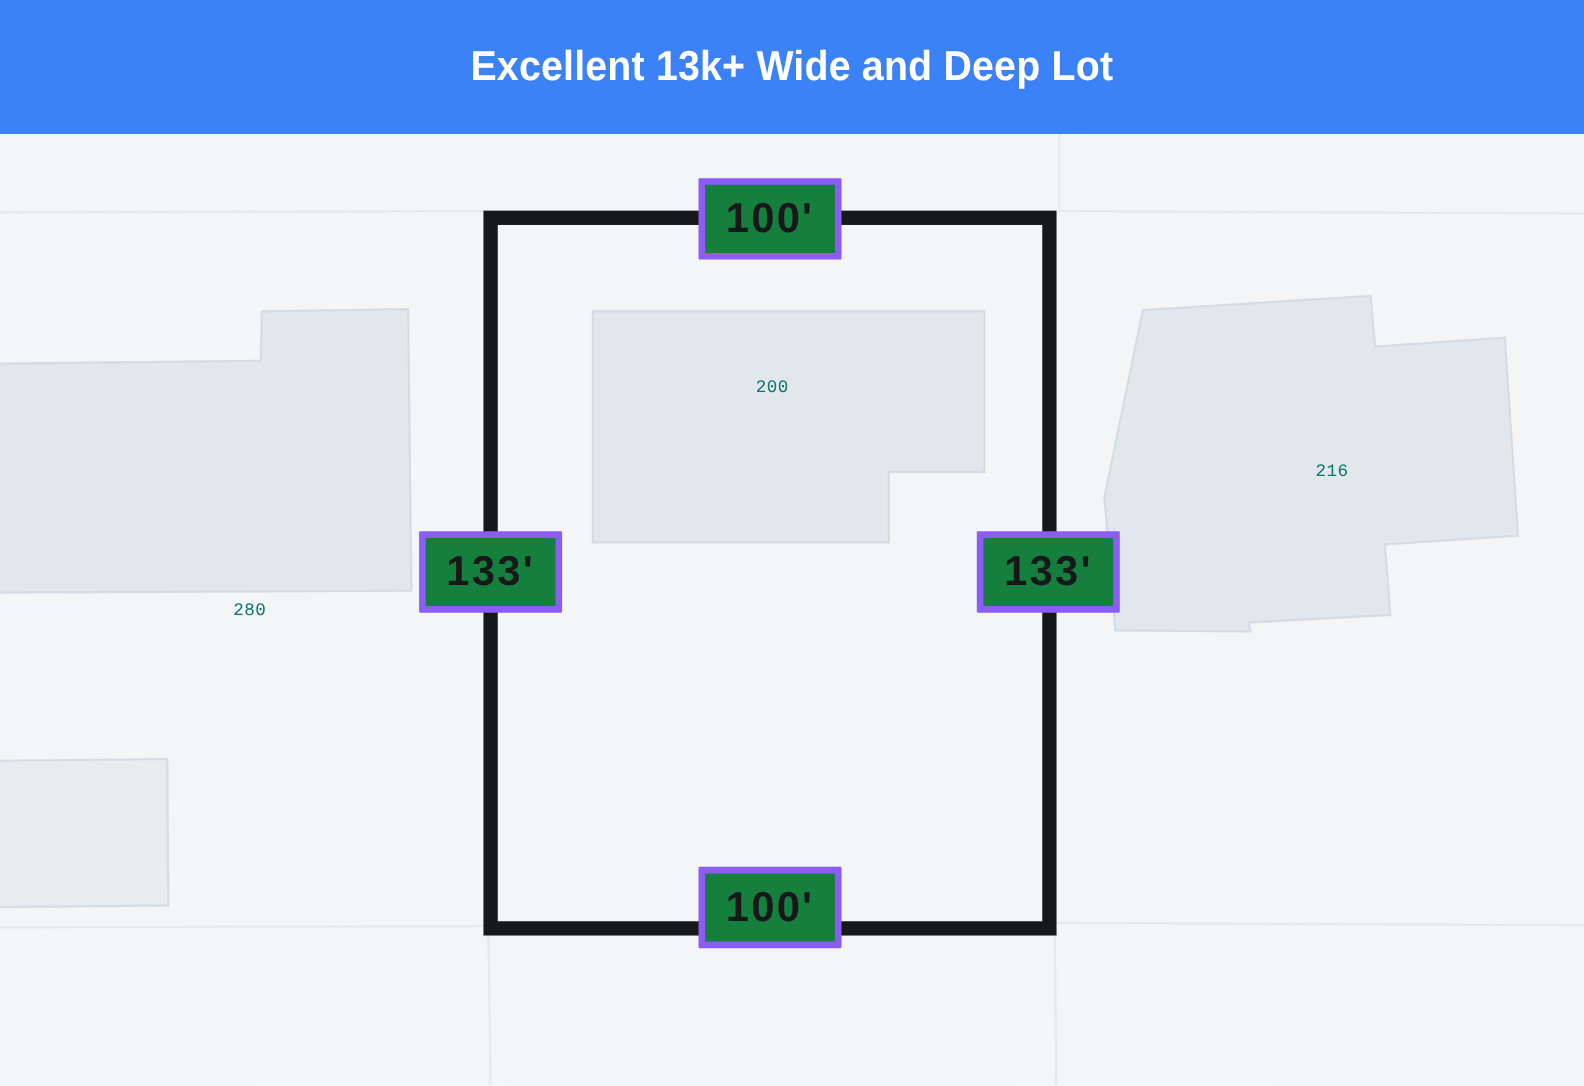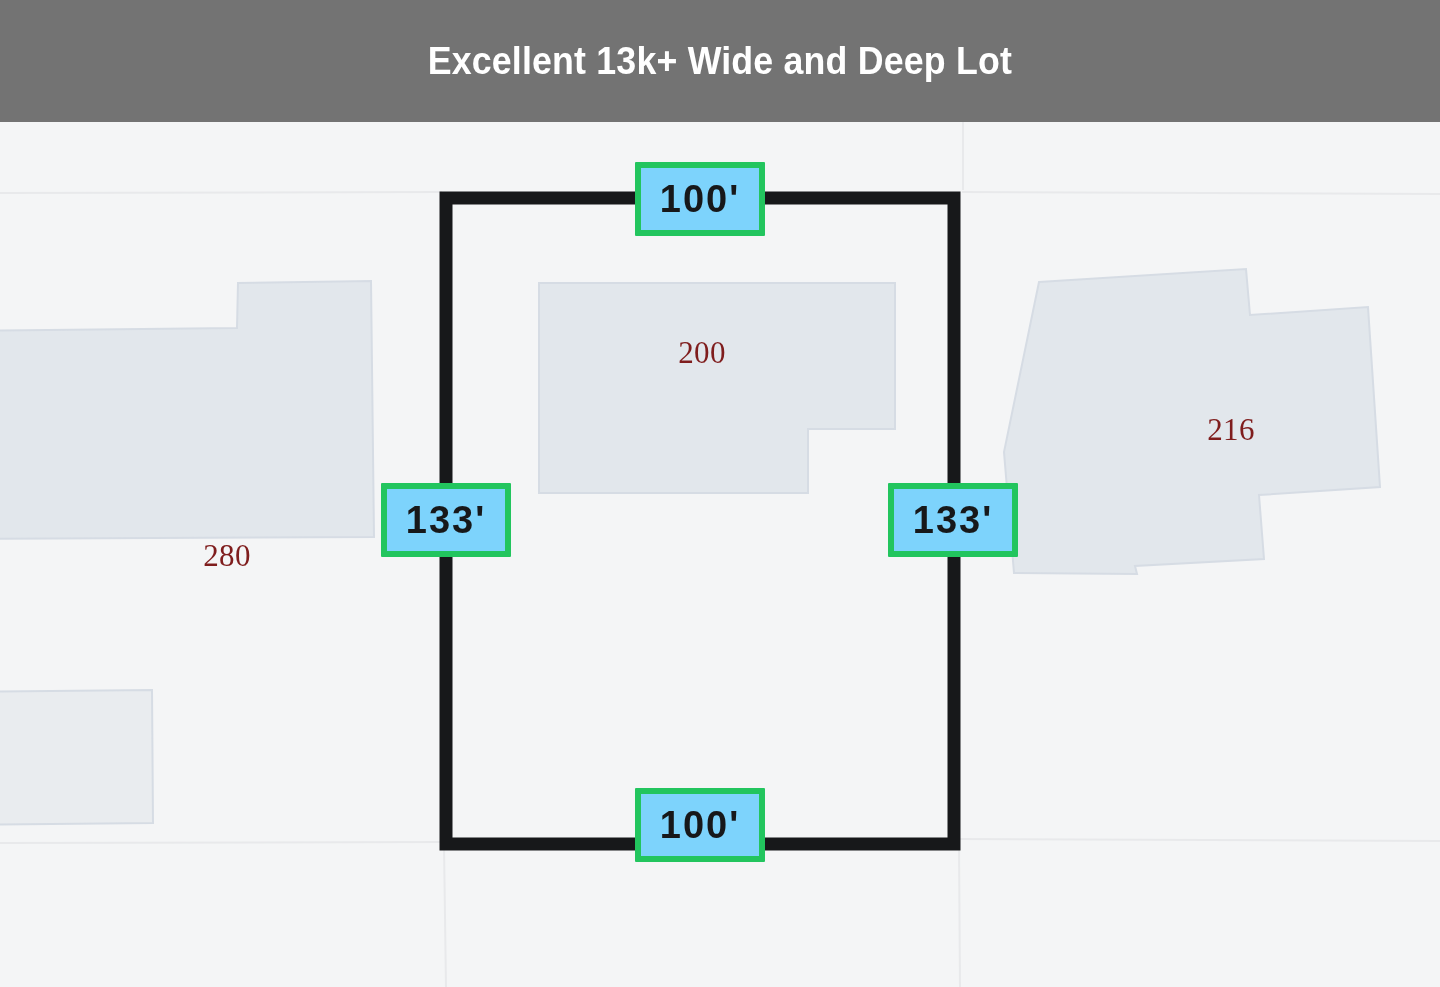--- a/index.html
+++ b/index.html
@@ -19,21 +19,21 @@
     background: #f4f5f6;
   }
 
   
   .banner {
     position: absolute;
     left: 0;
     top: 0;
     width: 1440px;
     height: 122px;
-    background: #737373;
+    background: #3b82f6;
     display: flex;
     align-items: center;
     justify-content: center;
     box-sizing: border-box;
   }
   .banner-title {
     color: #ffffff;
     font-family: "Liberation Sans", sans-serif;
     font-weight: bold;
     font-size: 38px;
@@ -58,22 +58,22 @@
     left: 0;
     top: 0;
     width: 1440px;
     height: 865px;
     display: block;
   }
 
   
   .dim-box {
     position: absolute;
-    background: #7dd3fc;
-    border: 6px solid #22c55e;
+    background: #15803d;
+    border: 6px solid #8b5cf6;
     box-sizing: border-box;
     display: flex;
     align-items: center;
     justify-content: center;
     border-radius: 1px;
   }
   .dim-box span {
     color: #17181a;
     font-family: "Liberation Sans", sans-serif;
     font-weight: bold;
@@ -83,23 +83,23 @@
     white-space: nowrap;
   }
   .dim-top    { left: 635px; top: 162px; width: 130px; height: 74px; }
   .dim-left   { left: 381px; top: 483px; width: 130px; height: 74px; }
   .dim-right  { left: 888px; top: 483px; width: 130px; height: 74px; }
   .dim-bottom { left: 635px; top: 788px; width: 130px; height: 74px; }
 
   
   .bldg-label {
     position: absolute;
-    color: #7f1d1d;
-    font-family: Liberation Serif, serif;
-    font-size: 31px;
+    color: #0f766e;
+    font-family: Liberation Mono, monospace;
+    font-size: 16px;
     font-weight: normal;
     line-height: 1;
     white-space: nowrap;
     transform: translate(-50%, -50%);
     letter-spacing: 0.4px;
   }
 </style>
 </head>
 <body>
 
@@ -141,21 +141,21 @@
       </g>
 
       <rect x="446" y="76" width="508" height="646" fill="none" stroke="#17181a" stroke-width="13"></rect>
 
     </svg>
 
     <div class="bldg-label" style="left:227px; top:433px;">280</div>
 
     <div class="bldg-label" style="left:702px; top:230px;">200</div>
 
-    <div class="bldg-label" style="left:1211px; top:307px;margin-left:20px;">216</div>
+    <div class="bldg-label" style="left:1211px; top:307px;">216</div>
   </div>
 
   <div class="dim-box dim-top">
     <span>100'</span>
   </div>
 
   <div class="dim-box dim-left">
     <span>133'</span>
   </div>
 

